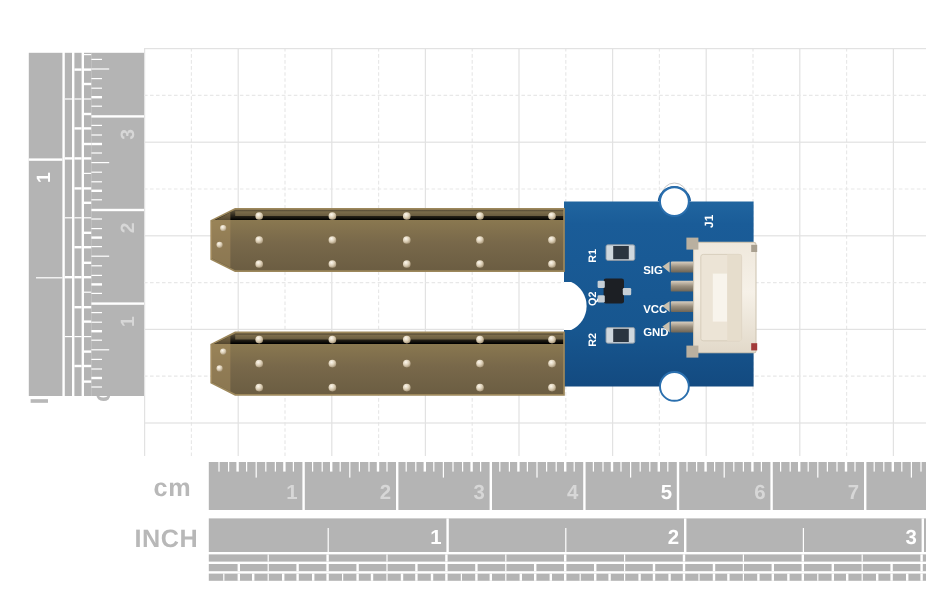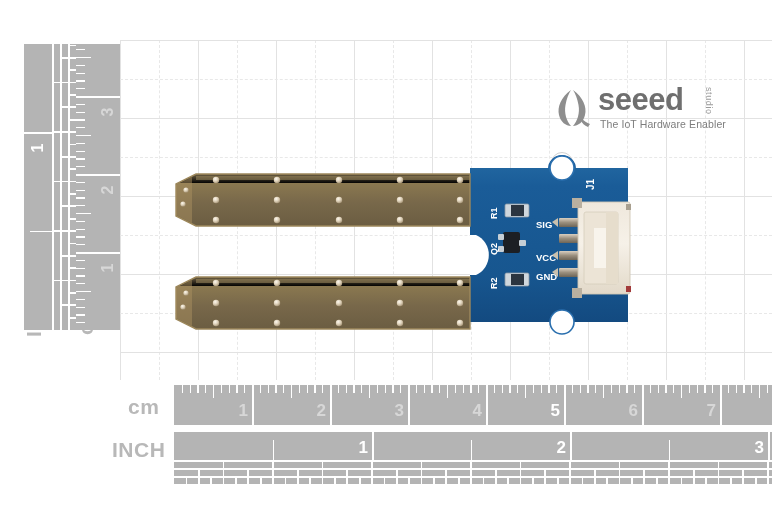--- a/index.html
+++ b/index.html
@@ -161,30 +161,20 @@
       <div class="grid-line-dashed-h" style="left: 0px; top: 39px; width: 652px;"></div>
       <div class="grid-line-solid" style="left: 0px; top: 78px; width: 652px; height: 1px;"></div>
       <div class="grid-line-dashed-h" style="left: 0px; top: 117px; width: 652px;"></div>
       <div class="grid-line-solid" style="left: 0px; top: 156px; width: 652px; height: 1px;"></div>
       <div class="grid-line-dashed-h" style="left: 0px; top: 195px; width: 652px;"></div>
       <div class="grid-line-solid" style="left: 0px; top: 234px; width: 652px; height: 1px;"></div>
       <div class="grid-line-dashed-h" style="left: 0px; top: 273px; width: 652px;"></div>
       <div class="grid-line-solid" style="left: 0px; top: 312px; width: 652px; height: 1px;"></div>
     </div>
 
-  <div id="seeed-logo">
-    <svg id="seeed-mark" viewBox="0 0 42 40">
-      <path d="M20 2 C10 9 6 19 8 27 C9.6 34 15 38 20 38 C15.5 33 13 25 14.5 17 C15.6 10.5 17.6 5.6 20 2 Z" fill="#8e8e8e"></path>
-      <path d="M22 2 C32 9 36 19 34 27 C32.4 34 27 38 22 38 C26.5 33 29 25 27.5 17 C26.4 10.5 24.4 5.6 22 2 Z" fill="#8e8e8e"></path>
-      <path d="M30 30 C33 33 36 35 39 36 L37 39 C33.5 37.8 31 35 29.5 32 Z" fill="#8e8e8e"></path>
-    </svg>
-    <div id="seeed-wordmark">seeed</div>
-    <div id="seeed-studio">studio</div>
-    <div id="seeed-tagline">The IoT Hardware Enabler</div>
-  </div>
 
   <svg id="board" width="772" height="506" viewBox="0 0 772 506">
     <defs>
       <linearGradient id="gProng" x1="0" y1="0" x2="0" y2="1">
         <stop offset="0%" stop-color="#6f6145"></stop>
         <stop offset="18%" stop-color="#877busty"></stop>
         <stop offset="18%" stop-color="#8a7850"></stop>
         <stop offset="55%" stop-color="#78684a"></stop>
         <stop offset="100%" stop-color="#6b5d42"></stop>
       </linearGradient>

